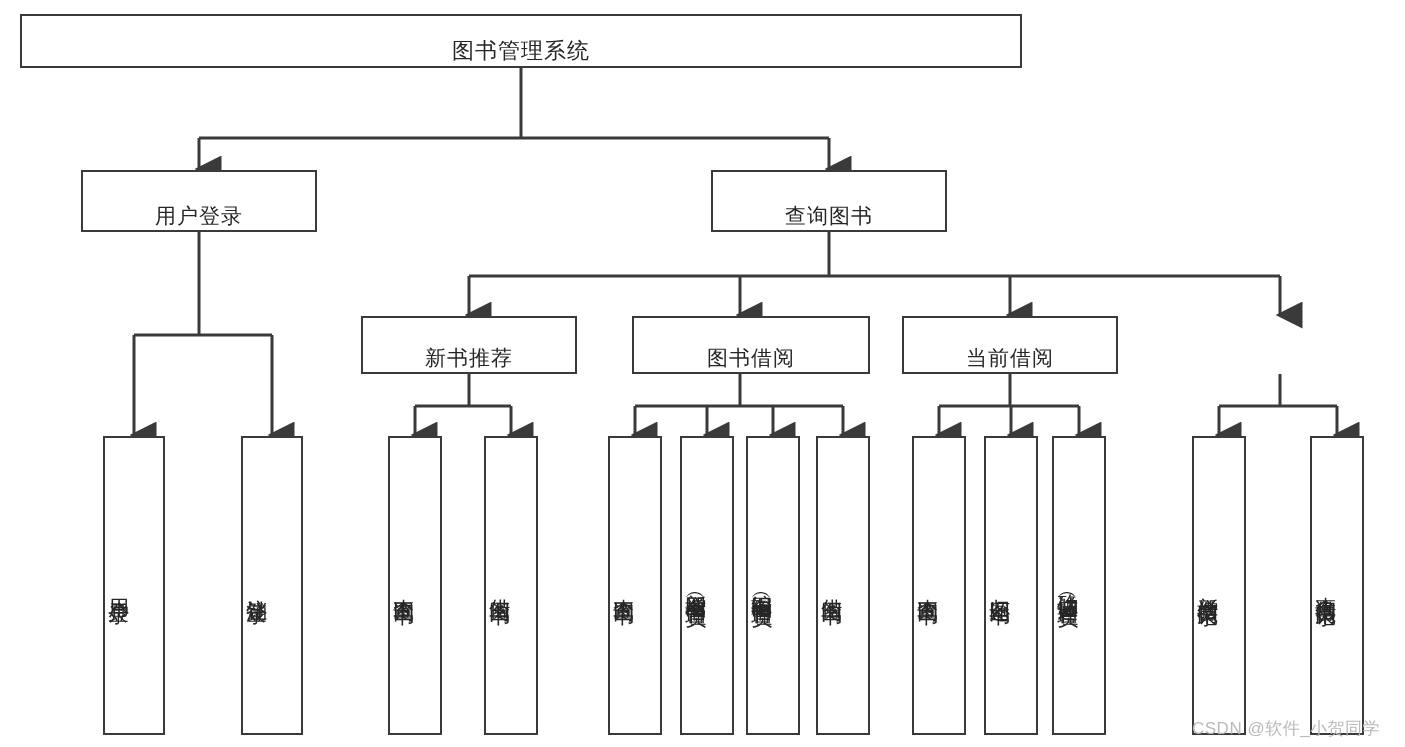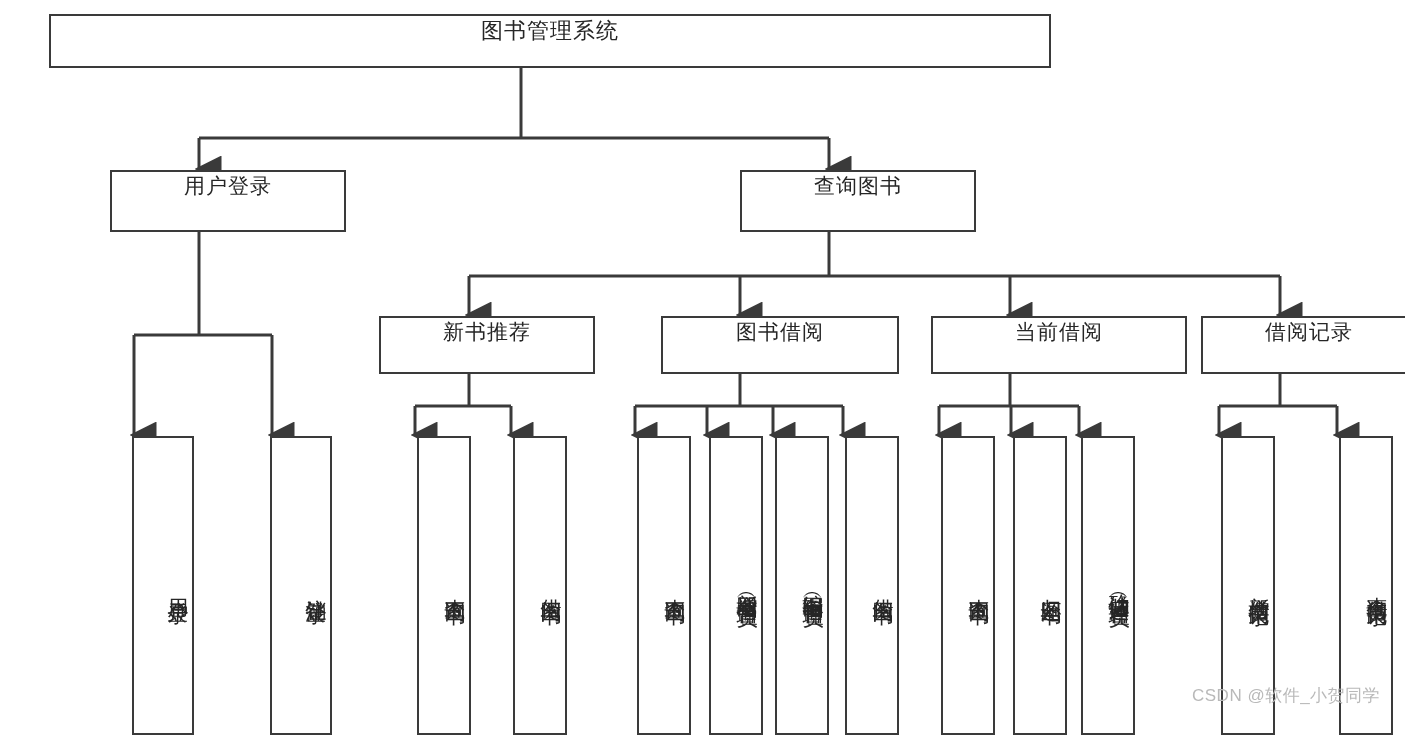--- a/index.html
+++ b/index.html
@@ -25,25 +25,24 @@
     width: 1405px;
     height: 747px;
     pointer-events: none;
   }
   .node {
     position: absolute;
     box-sizing: border-box;
     background: #ffffff;
     border: 2px solid #3a3a3a;
     display: flex;
-    align-items: flex-start;
+    align-items: flex-end;
     justify-content: center;
     color: #262626;
     text-align: center;
-    margin-left: 29px;
   }
   .node.horiz {
     font-size: 21px;
     letter-spacing: 1px;
   }
   .node.root {
     font-size: 22px;
     letter-spacing: 1px;
   }
   .node.vert {
@@ -120,31 +119,28 @@
       <span>图书管理系统</span>
     </div>
 
   <div class="node horiz" style="left: 81px; top: 170px; width: 236px; height: 62px;">
       <span>用户登录</span>
     </div>
   <div class="node horiz" style="left: 711px; top: 170px; width: 236px; height: 62px;">
       <span>查询图书</span>
     </div>
 
-  <div class="node horiz" style="left: 350px; top: 316px; width: 216px; height: 58px;">
+  <div class="node horiz" style="left: 361px; top: 316px; width: 216px; height: 58px;">
       <span>新书推荐</span>
     </div>
   <div class="node horiz" style="left: 632px; top: 316px; width: 238px; height: 58px;">
       <span>图书借阅</span>
     </div>
-  <div class="node horiz" style="left: 902px; top: 316px; width: 256px; height: 58px; font-family: Liberation Serif, serif;">
+  <div class="node horiz" style="left: 902px; top: 316px; width: 216px; height: 58px; font-family: Liberation Serif, serif;">
       <span>当前借阅</span>
-    </div>
-  <div class="node horiz" style="left: 1172px; top: 316px; width: 216px; height: 58px;">
-      <span>借阅记录</span>
     </div>
 
   <div class="node vert" style="left: 103px; top: 436px; width: 62px; height: 299px;">
       <span class="vlabel">用户登录</span>
     </div>
   <div class="node vert" style="left: 241px; top: 436px; width: 62px; height: 299px;">
       <span class="vlabel">注销登录</span>
     </div>
 
   <div class="node vert" style="left: 388px; top: 436px; width: 54px; height: 299px;">
@@ -177,14 +173,14 @@
       <span class="vlabel">确认归还（管理员）</span>
     </div>
 
   <div class="node vert" style="left: 1192px; top: 436px; width: 54px; height: 299px;">
       <span class="vlabel">新增借阅记录</span>
     </div>
   <div class="node vert" style="left: 1310px; top: 436px; width: 54px; height: 299px;">
       <span class="vlabel">查询借阅记录</span>
     </div>
 
-  <div class="watermark" style="left:1192px; top:684px;">CSDN @软件_小贺同学</div>
+  <div class="watermark" style="left:1192px; top:717px;">CSDN @软件_小贺同学</div>
 </div>
 
 </body></html>

